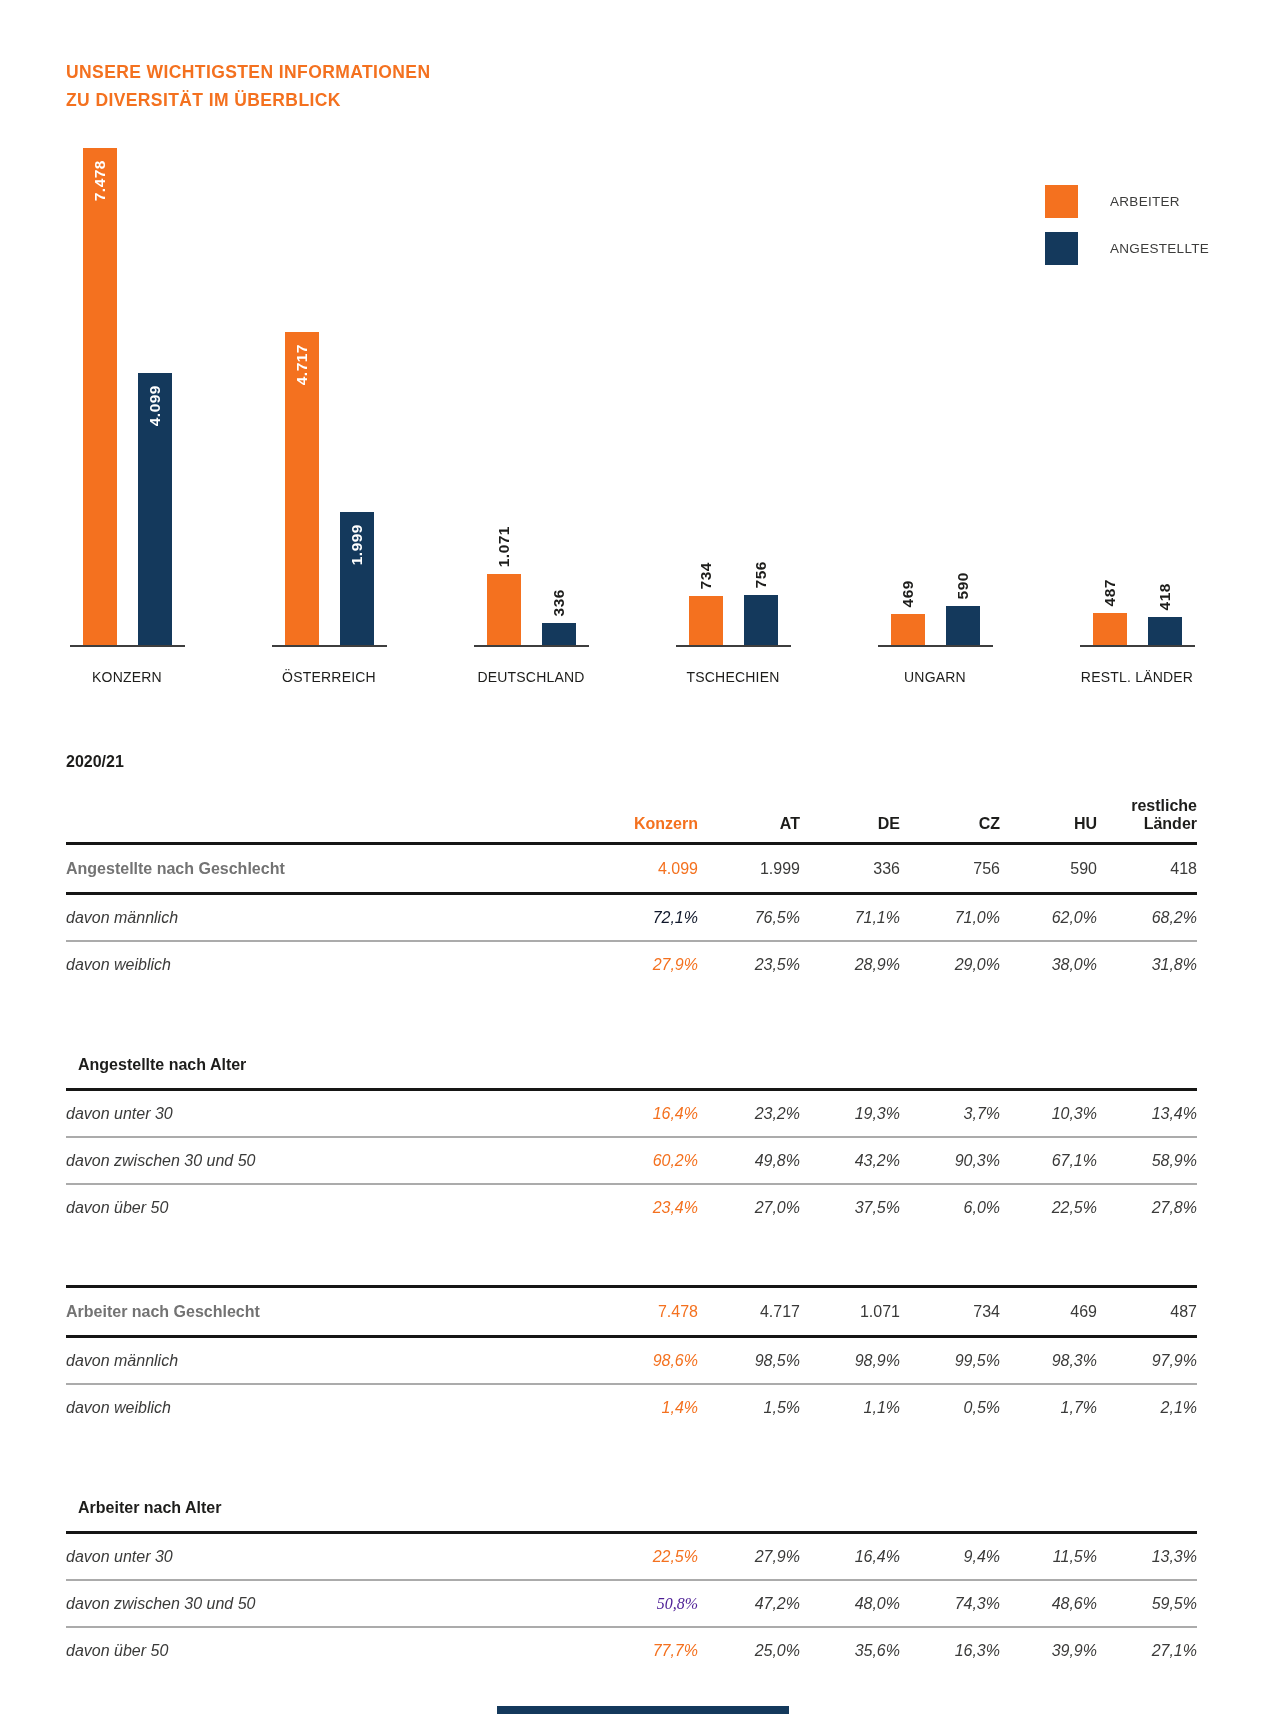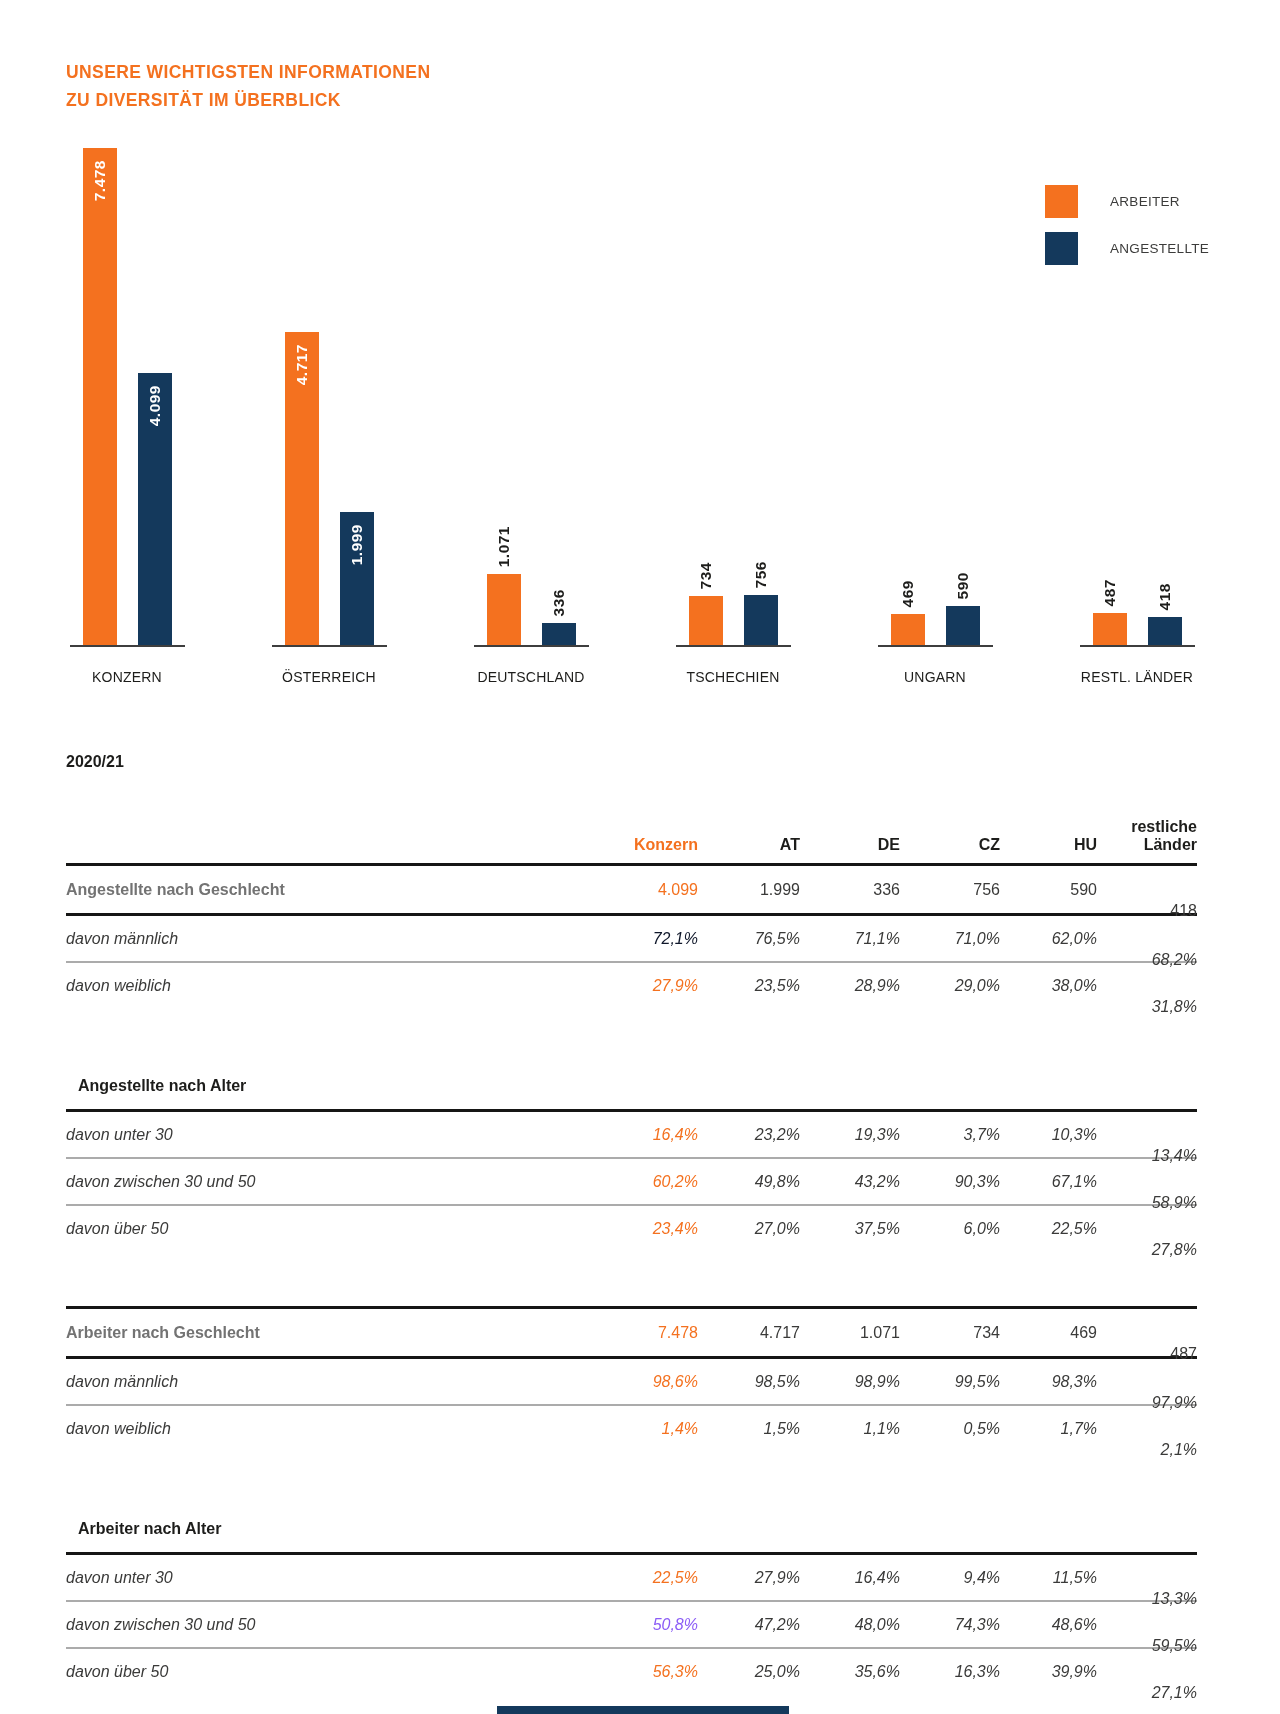--- a/index.html
+++ b/index.html
@@ -24,21 +24,21 @@
   .legend{position:absolute;left:1045px;top:185px;}
   .legend-item{display:flex;align-items:center;gap:32px;height:33px;margin-bottom:14px;}
   .legend-swatch{width:33px;height:33px;flex:0 0 33px;}
   .legend-label{font-size:13.5px;color:#3c3c3b;letter-spacing:.3px;}
   
   .table{position:absolute;left:66px;top:753px;width:1131px;font-size:16px;color:#3a3a39;}
   .period{font-weight:bold;margin-bottom:4px;color:#1d1d1b;}
   .trow{display:flex;align-items:center;height:47px;}
   .thead{align-items:flex-end;height:auto;min-height:58px;padding-bottom:9px;font-weight:bold;color:#1d1d1b;}
   .tlabel{flex:1;text-align:left;}
-  .c1{width:120px;}.c2{width:102px;}.c3{width:100px;}.c4{width:100px;}.c5{width:97px;}.c6{width:100px;margin-top:43px;}
+  .c1{width:120px;}.c2{width:102px;}.c3{width:100px;}.c4{width:100px;}.c5{width:97px;}.c6{width:100px;}
   .tcell{text-align:right;}
   .sec-vals{border-top:3px solid #161615;border-bottom:3px solid #161615;}
   .sec-vals .tlabel{font-weight:bold;color:#737373;}
   .sec-head-only{height:46px;border-bottom:3px solid #161615;}
   .sec-head-only .tlabel{font-weight:bold;color:#1d1d1b;margin-left:12px;}
   .gap{margin-top:55px;}
   .davon{height:45px;font-style:italic;}
   .davon.sep{border-top:2px solid #ababab;}
   
   .bottom-bar{position:absolute;left:497px;top:1706px;width:292px;height:8px;}
@@ -248,30 +248,30 @@
           <div class="tlabel">davon unter 30</div>
           <div class="tcell c1" style="color: rgb(244, 113, 31);">22,5%</div>
           <div class="tcell c2">27,9%</div>
           <div class="tcell c3">16,4%</div>
           <div class="tcell c4">9,4%</div>
           <div class="tcell c5">11,5%</div>
           <div class="tcell c6">13,3%</div>
         </div>
         <div class="trow davon sep">
           <div class="tlabel">davon zwischen 30 und 50</div>
-          <div class="tcell c1" style="color: #8b5cf6;">50,8%</div>
+          <div class="tcell c1" style="color: #4c1d95; font-family: Liberation Serif, serif;">50,8%</div>
           <div class="tcell c2">47,2%</div>
           <div class="tcell c3">48,0%</div>
           <div class="tcell c4">74,3%</div>
           <div class="tcell c5">48,6%</div>
           <div class="tcell c6">59,5%</div>
         </div>
         <div class="trow davon sep">
           <div class="tlabel">davon über 50</div>
-          <div class="tcell c1" style="color: rgb(244, 113, 31);">56,3%</div>
+          <div class="tcell c1" style="color: rgb(244, 113, 31);">77,7%</div>
           <div class="tcell c2">25,0%</div>
           <div class="tcell c3">35,6%</div>
           <div class="tcell c4">16,3%</div>
           <div class="tcell c5">39,9%</div>
           <div class="tcell c6">27,1%</div>
         </div>
       </div>
   </div>
 
   <div class="bottom-bar" style="background: rgb(20, 57, 92);"></div>

